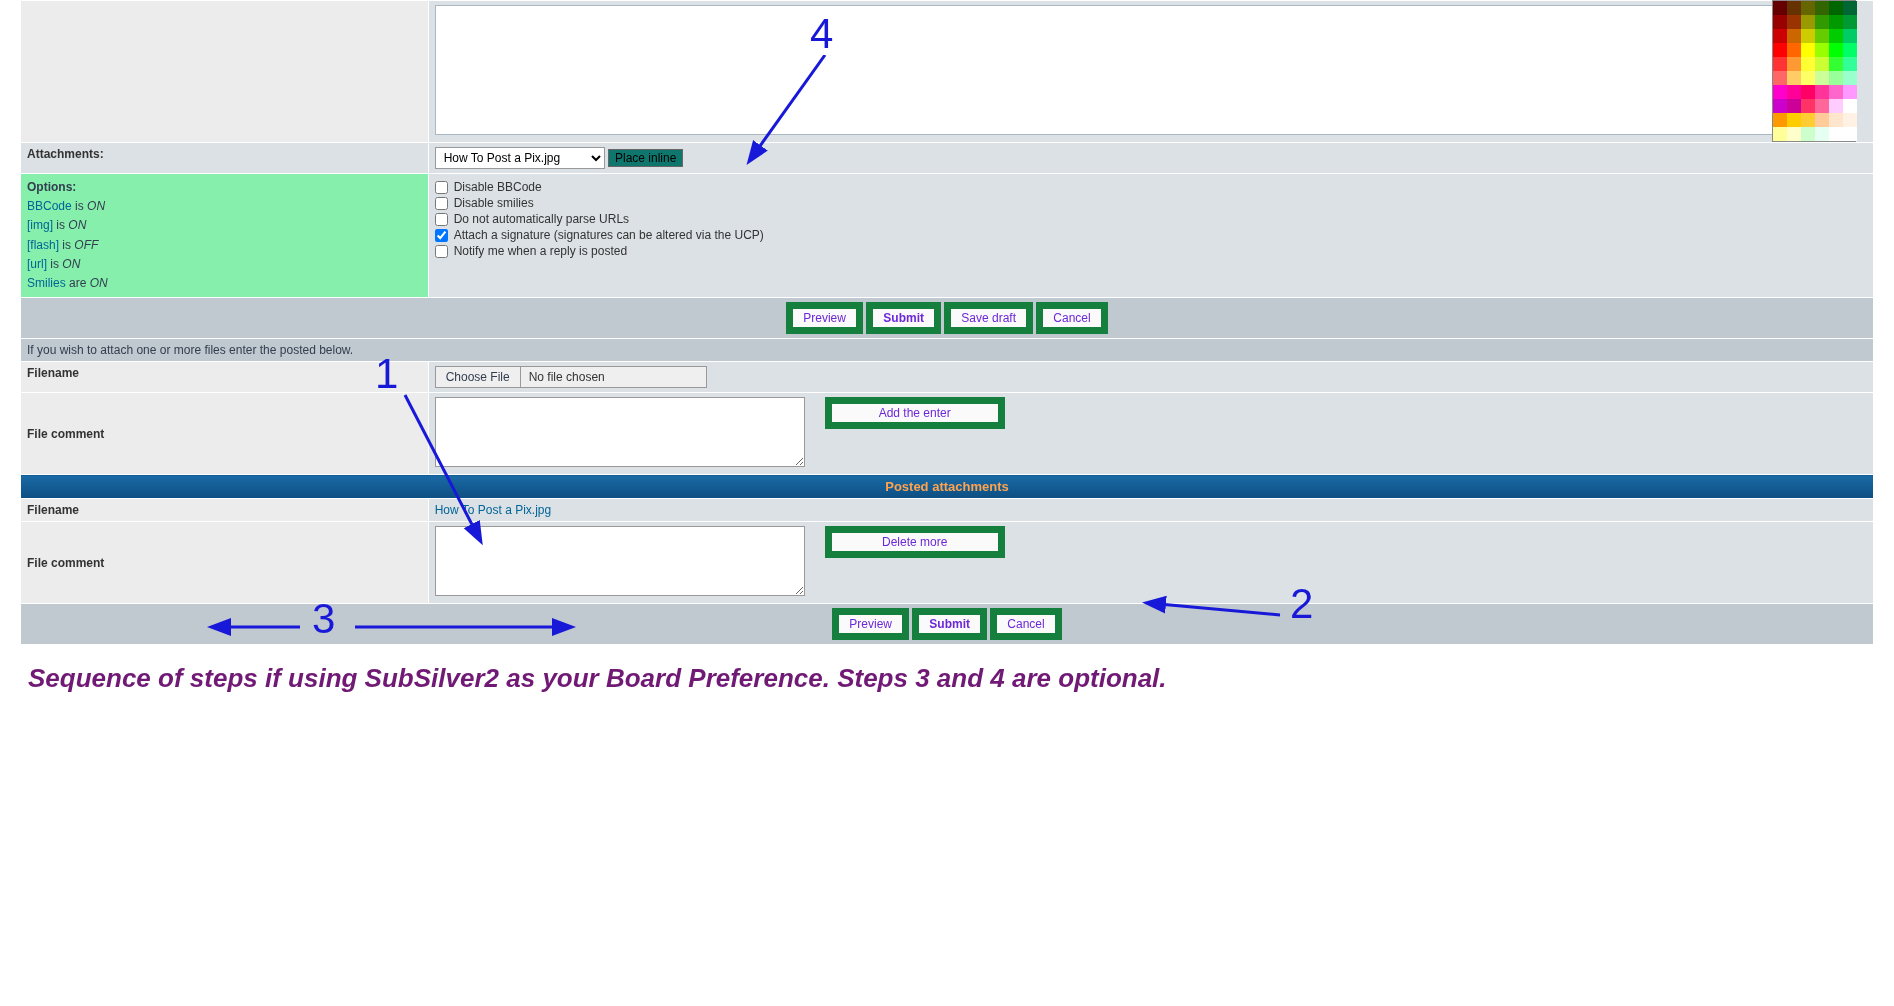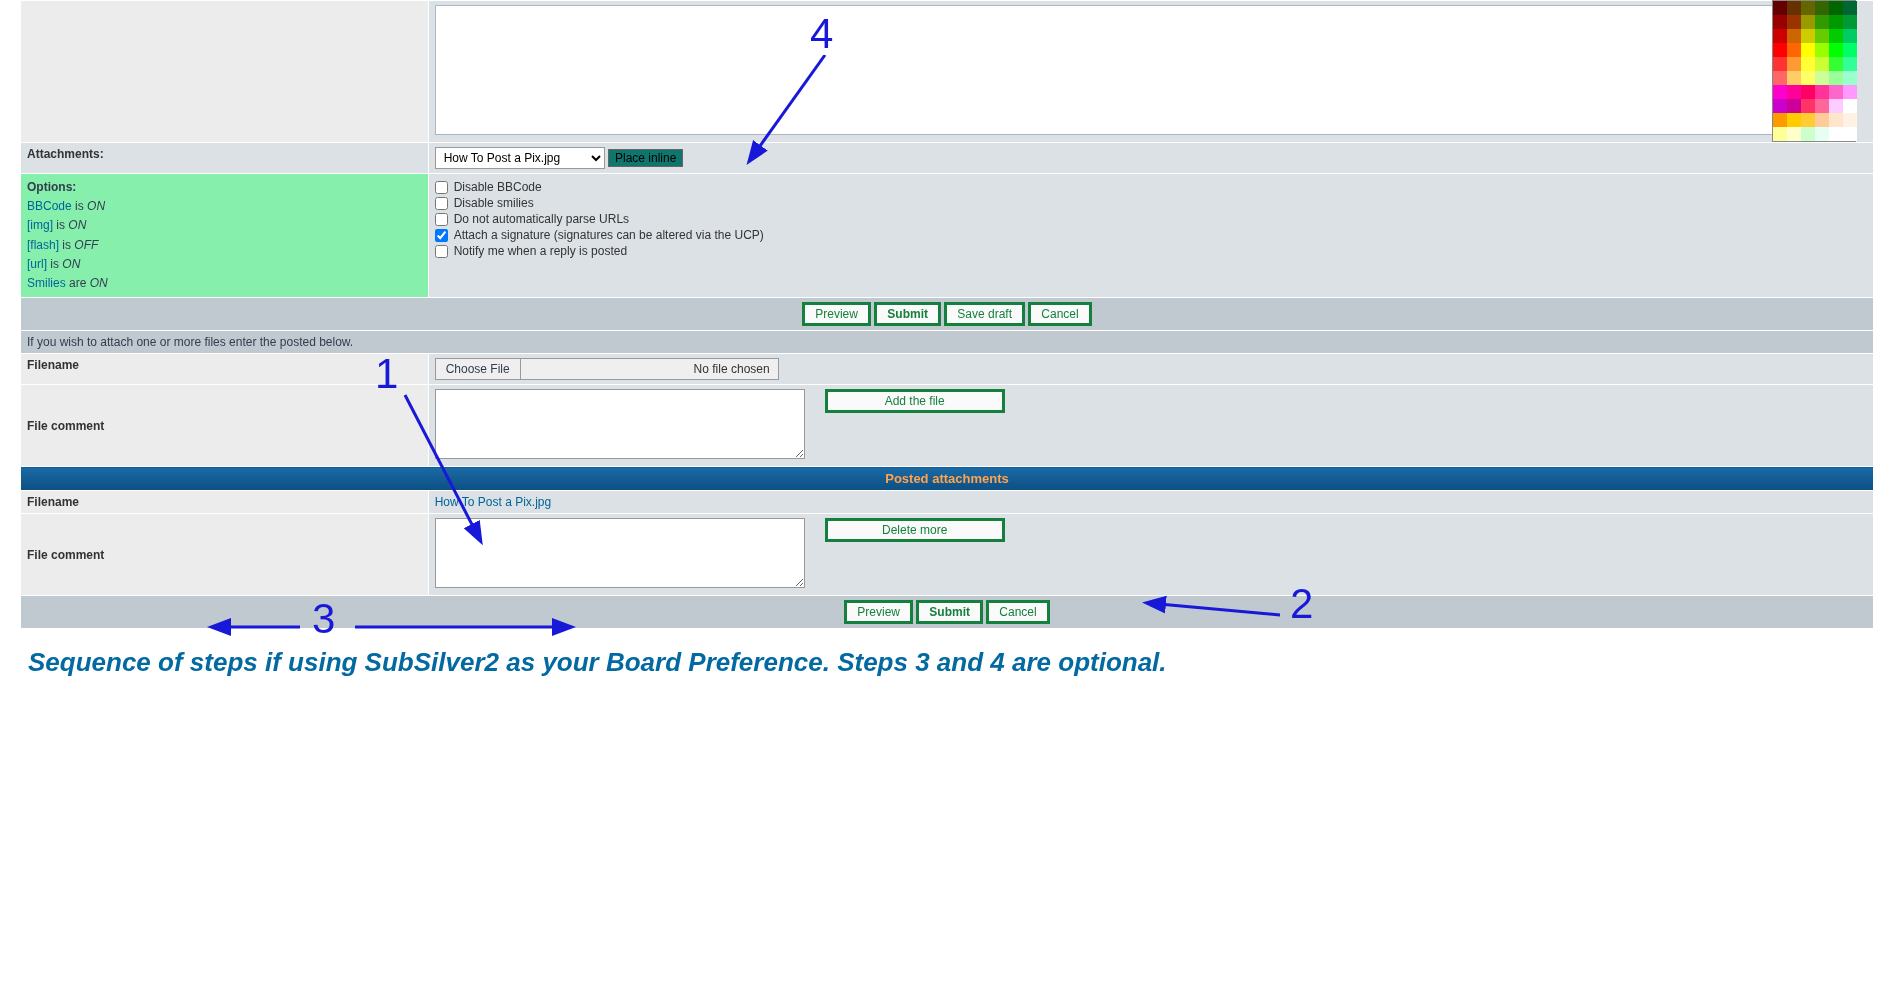--- a/index.html
+++ b/index.html
@@ -48,23 +48,23 @@
     font-size: 12px;
     line-height: 1.6;
   }
   .options-cell b { color: #323D4F; }
   .link-like { color: #006597; }
   .italic { font-style: italic; }
   .btn {
     font-family: "Lucida Grande", Verdana, sans-serif;
     font-size: 12px;
     background: #FAFAFA;
-    border: 3px solid #15803d;
+    border: 7px solid #15803d;
     padding: 2px 10px;
-    color: #15803d;
+    color: #6d28d9;
     cursor: pointer;
   }
   .btn.bold { font-weight: bold; }
   .btn-row {
     text-align: center;
     padding: 6px;
     background: #C0C8D0;
   }
   select, input[type=text], textarea {
     font-family: "Lucida Grande", Verdana, sans-serif;
@@ -83,23 +83,22 @@
   textarea.comment {
     width: 370px;
     height: 70px;
     resize: both;
   }
   .file-input {
     display: inline-flex;
     align-items: stretch;
     border: 1px solid #999;
     background: #EFEFEF;
-    width: 344px;
-    font-size: 12px;
-    text-align: right;
+    width: 272px;
+    font-size: 12px;
   }
   .file-input .choose {
     background: #EFEFEF;
     border-right: 1px solid #999;
     padding: 3px 10px;
     cursor: pointer;
   }
   .file-input .status {
     padding: 3px 8px;
     background: #EFEFEF;
@@ -143,21 +142,21 @@
     align-items: center;
     gap: 6px;
     margin: 2px 0;
     color: #333;
   }
   .checkbox-row input { margin: 0; }
   .caption {
     font-family: Arial, sans-serif;
     font-style: italic;
     font-weight: bold;
-    color: #0369a1;
+    color: #701a75;
     font-size: 26px;
     padding: 18px 8px 10px 8px;
   }
   
   .anno {
     position: absolute;
     pointer-events: none;
     color: #1818D8;
     font-family: Arial, sans-serif;
     font-size: 42px;
@@ -256,21 +255,21 @@
       <tr>
         <td class="section-label-cell" style="background:#ECECEC;font-weight:bold;vertical-align:middle;">File comment</td>
         <td class="row2">
           <table style="border-collapse:collapse;">
                 <tbody>
                   <tr>
             <td style="border:none;padding:0 20px 0 0;">
               <textarea class="comment" style=""></textarea>
             </td>
             <td style="border:none;padding:0;vertical-align:top;">
-              <button class="btn wide-btn">Add the file</button>
+              <button class="btn wide-btn">Add the enter</button>
             </td>
           </tr>
                 </tbody>
               </table>
         </td>
       </tr>
 
       <tr>
             <td colspan="2" class="th-blue">Posted attachments</td>
           </tr>

